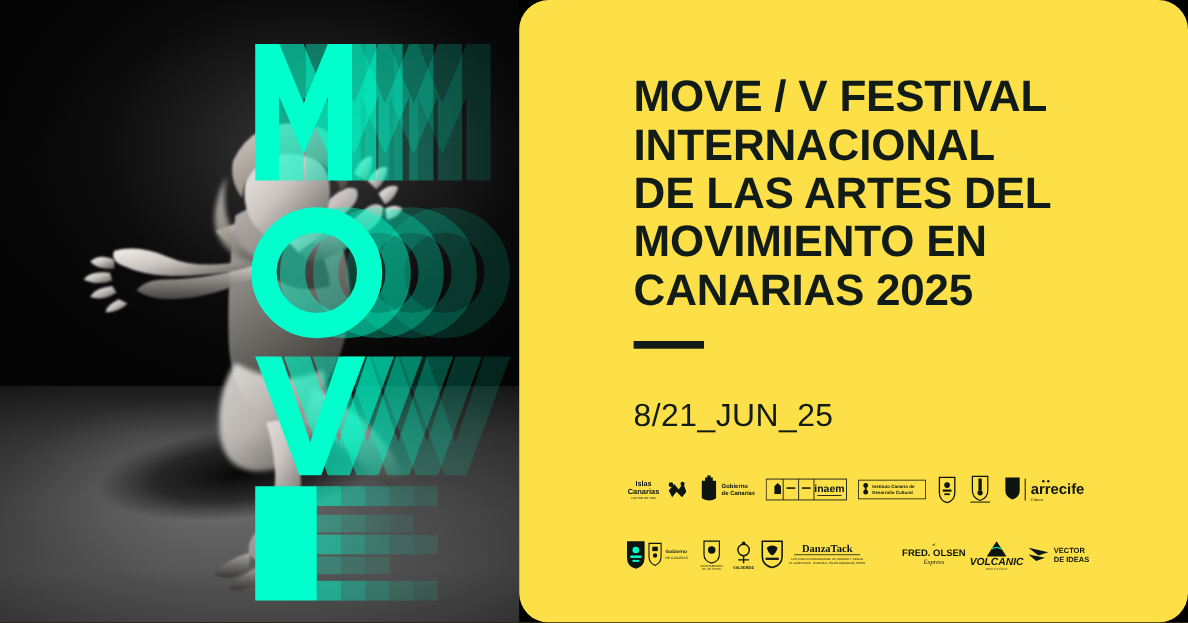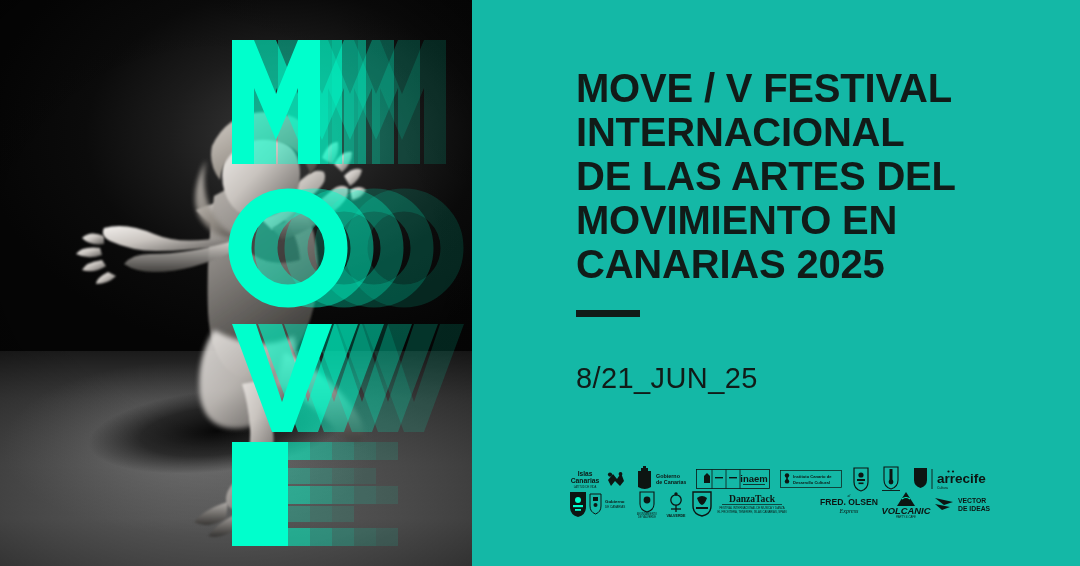--- a/index.html
+++ b/index.html
@@ -58,21 +58,22 @@
     width:240px; height:520px;
     pointer-events:none;
   }
   .ltr-row { position:absolute; left:0; }
   .ltr-row svg { position:absolute; left:0; top:0; overflow:visible; }
 
   
   .mint-panel {
     position:absolute; left:472px; top:0;
     width:608px; height:566px;
-    background:#14b8a6;
+    background:#fde047;
+    border-radius:27px;
   }
   .headline {
     position:absolute; left:104px; top:66px;
     width:460px;
     color:#111b18;
     font-size:40px;
     line-height:44px;
     font-weight:bold;
     letter-spacing:-0.2px;
     text-transform:uppercase;
@@ -92,21 +93,21 @@
   }
 
   
   .logo-band {
     position:absolute; left:96px;
     width:420px;
     display:flex;
     align-items:center;
     justify-content:space-between;
   }
-  .logo-band.row1 { top:462px; height:34px; }
+  .logo-band.row1 { top:428px; height:34px; }
   .logo-band.row2 { top:486px; height:36px; }
 
   .logo { display:flex; align-items:center; justify-content:center; color:#0d1512; }
   .logo svg { display:block; }
 </style>
 </head>
 <body>
 
 <div id="poster">
 

